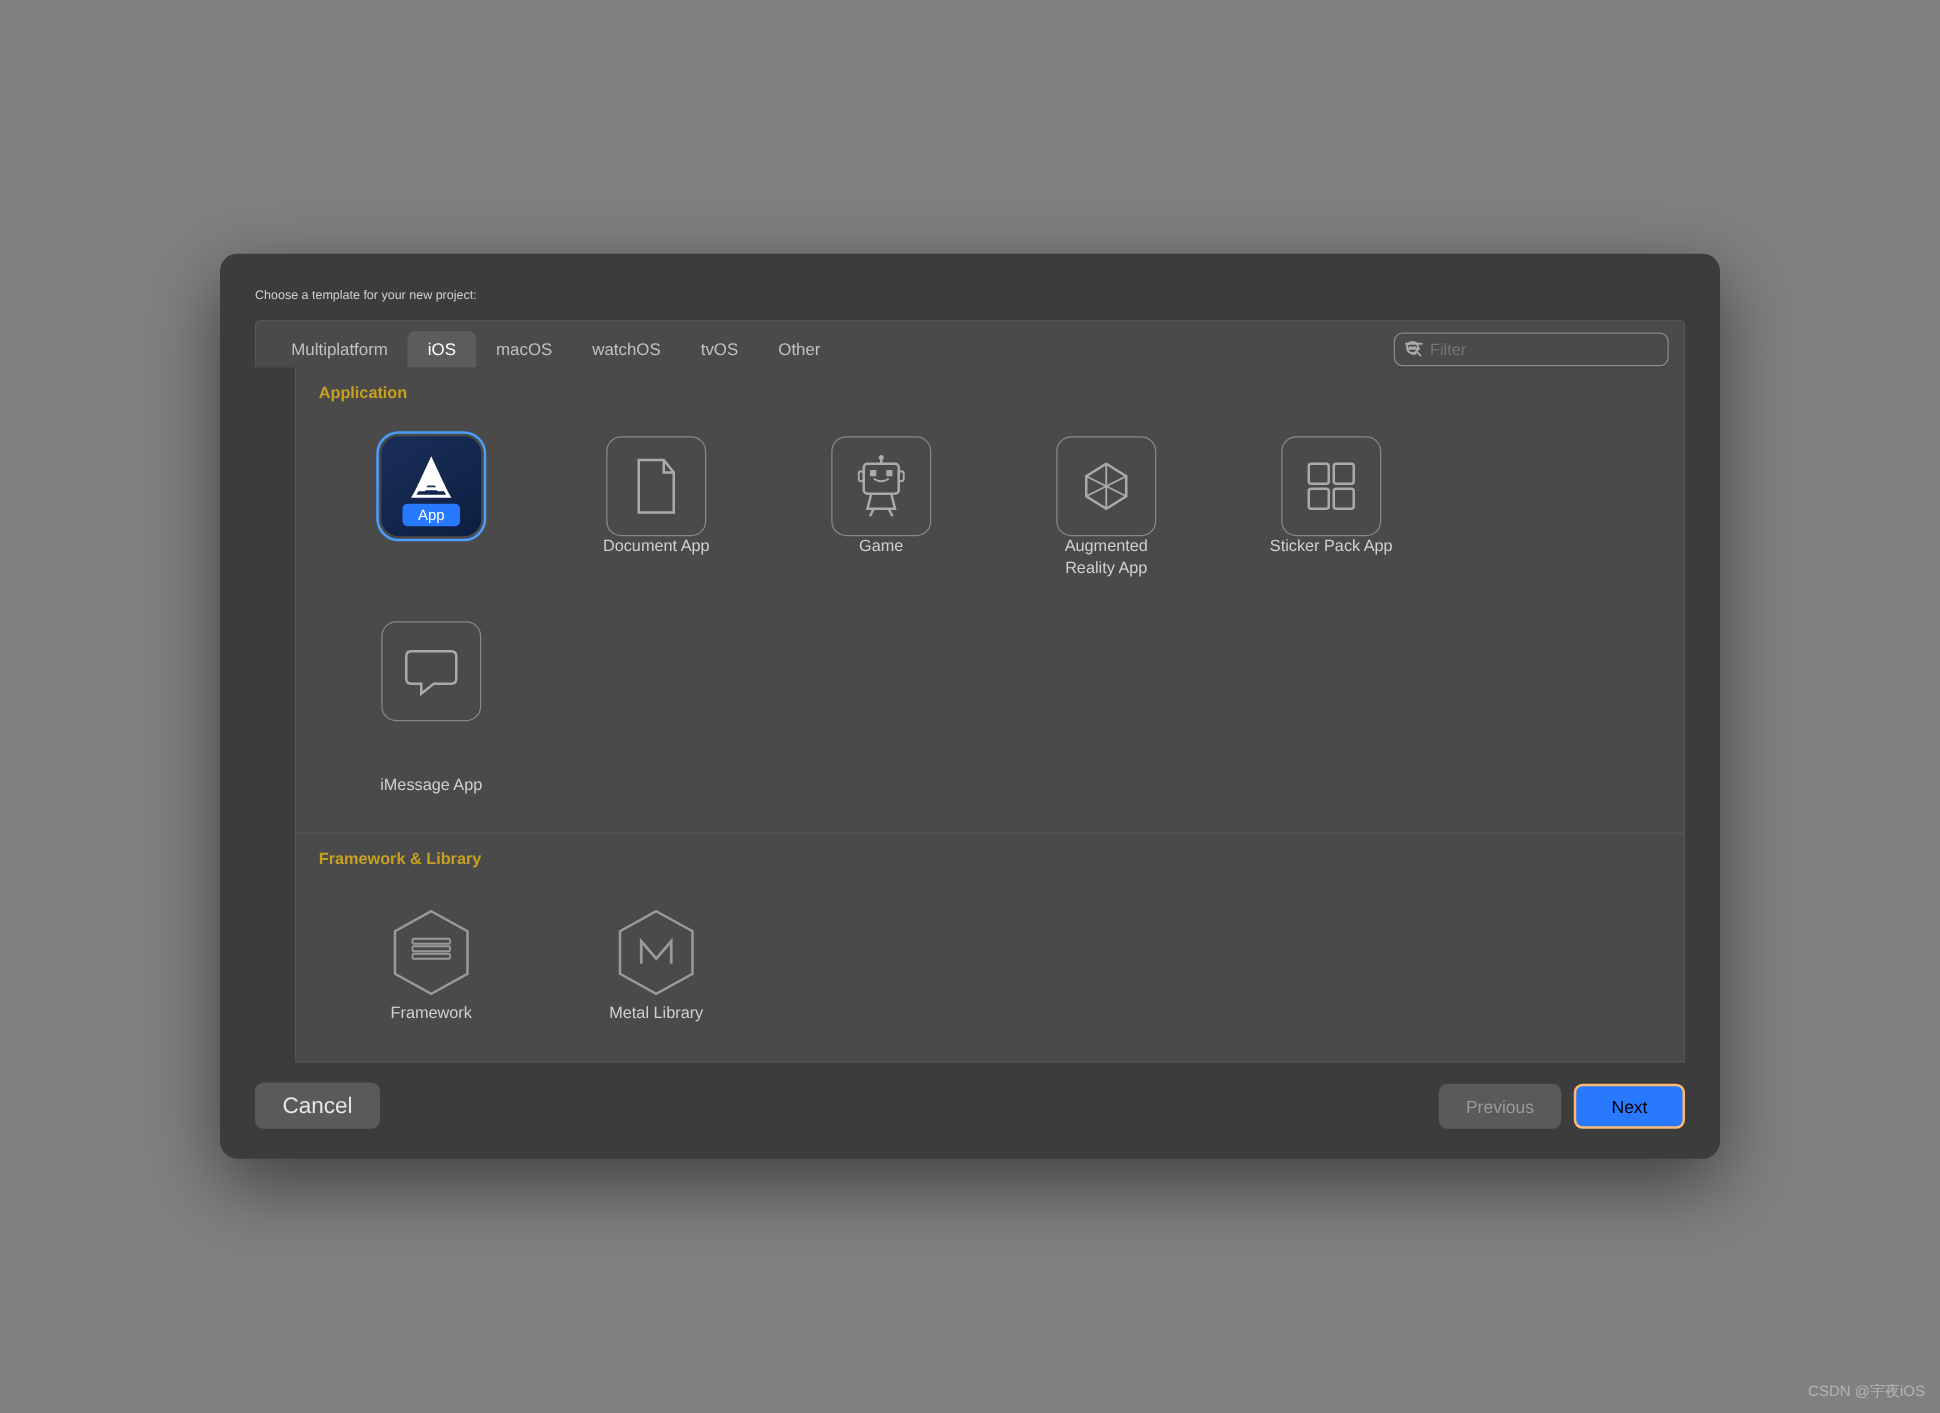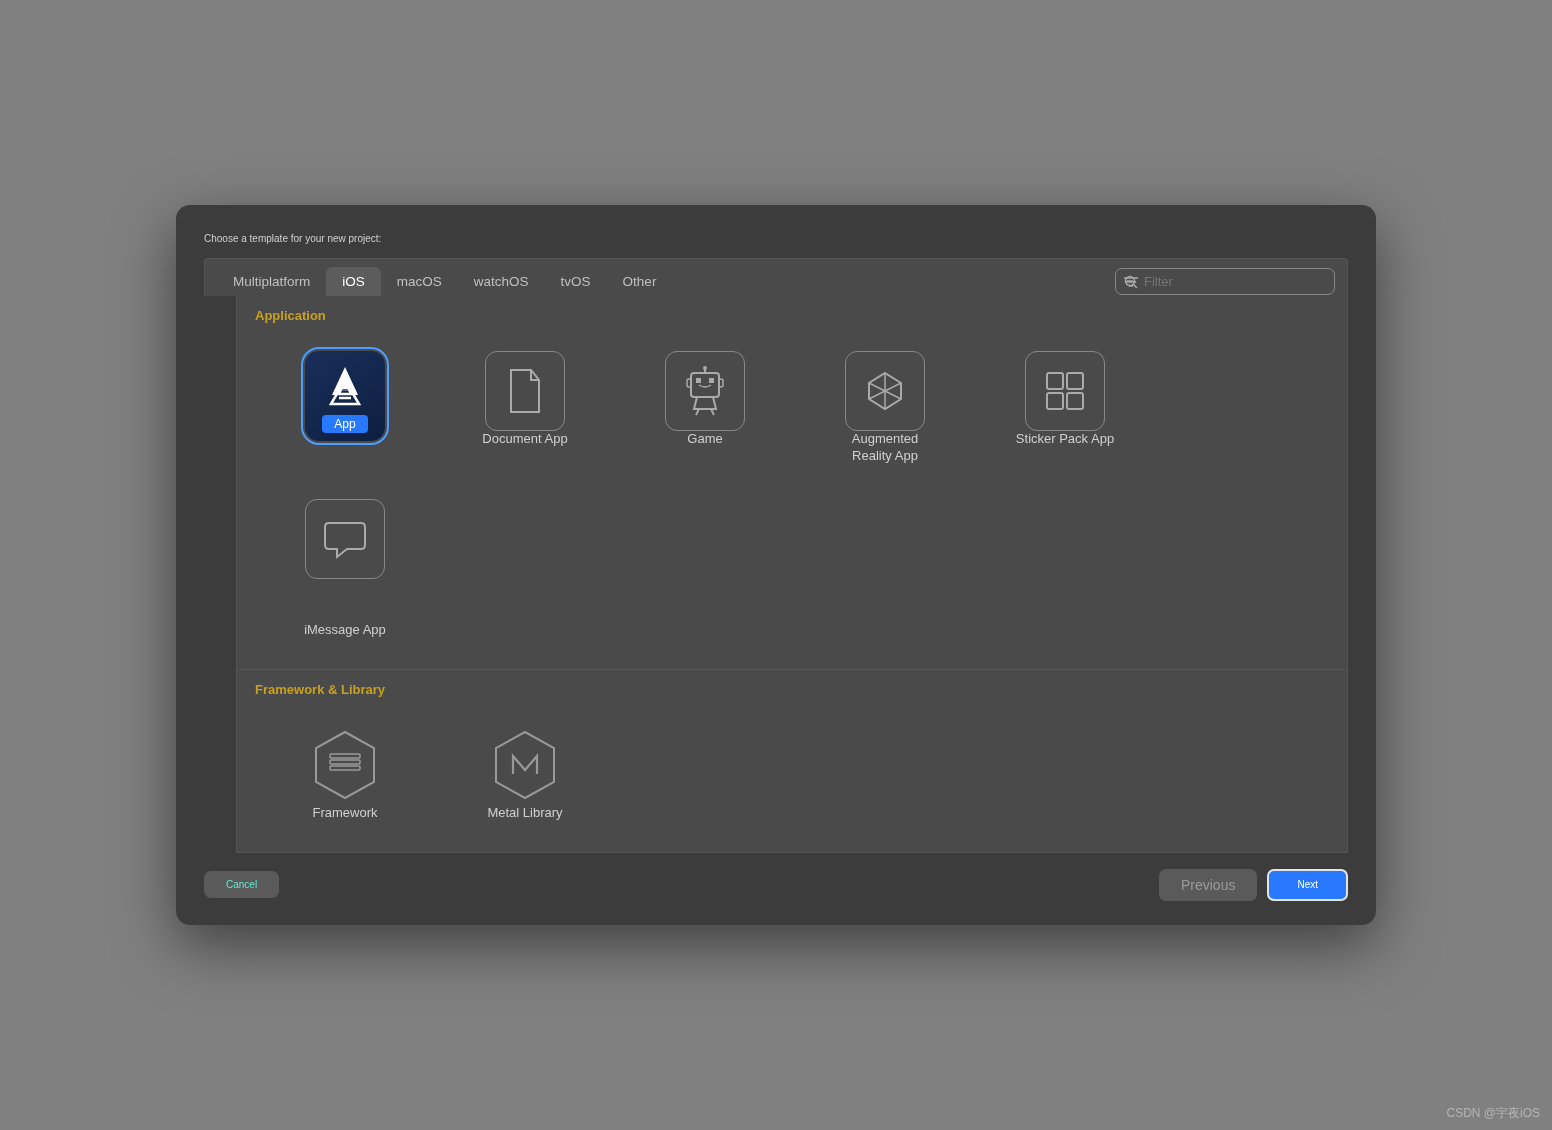--- a/index.html
+++ b/index.html
@@ -129,47 +129,47 @@
       margin: 0;
     }
     .bottom-bar {
       display: flex;
       align-items: center;
       justify-content: space-between;
       padding: 16px 0 0 0;
     }
     .btn-cancel {
       background: #5a5a5a;
-      color: #5eead4;
+      color: #e5e5e5;
       border: none;
       border-radius: 7px;
       padding: 8px 22px;
-      font-size: 10px;
+      font-size: 18px;
       cursor: pointer;
     }
     .btn-group {
       display: flex;
       gap: 10px;
     }
     .btn-previous {
       background: #5a5a5a;
       color: #9a9a9a;
       border: none;
       border-radius: 7px;
       padding: 8px 22px;
       font-size: 14px;
       cursor: pointer;
     }
     .btn-next {
       background: #2979ff;
-      color: #ffffff;
-      border: 2px solid #e5e5e5;
+      color: #000000;
+      border: 2px solid #fdba74;
       border-radius: 7px;
       padding: 8px 28px;
-      font-size: 10px;
+      font-size: 14px;
       font-weight: 500;
       cursor: pointer;
     }
     .round-icon {
       width: 66px;
       height: 66px;
       border: 1.5px solid #888;
       border-radius: 12px;
       display: flex;
       align-items: center;
@@ -220,21 +220,21 @@
   </div>
 
   <div class="content-area">
 
     <div>
       <div class="section-header">Application</div>
 
       <div class="items-grid">
 
         <div class="template-item selected">
-          <div class="app-icon" style="outline: 2px solid #4a9eff; outline-offset: 2px; border-radius: 14px; width:80px;height:90px;align-items:center;">
+          <div class="app-icon" style="outline: 2px solid #4a9eff; outline-offset: 2px; border-radius: 14px; width:80px;height:80px;align-items:center;">
             <svg width="44" height="44" viewBox="0 0 44 44">
               <path d="M22 6 L36 30 L8 30 Z" fill="none" stroke="white" stroke-width="2.5"></path>
               <path d="M14 20 L30 20" stroke="white" stroke-width="2.5"></path>
               <path d="M16 24 L28 24" stroke="white" stroke-width="2.5"></path>
             </svg>
 
             <svg width="50" height="50" viewBox="0 0 50 50" style="position:absolute;top:8px;">
               <path d="M25 8 L38 36 H30 L27.5 30 H22.5 L20 36 H12 Z M25 16 L28 26 H22 Z" fill="white"></path>
               <rect x="14" y="30" width="22" height="2" fill="white" opacity="0.3"></rect>
             </svg>

